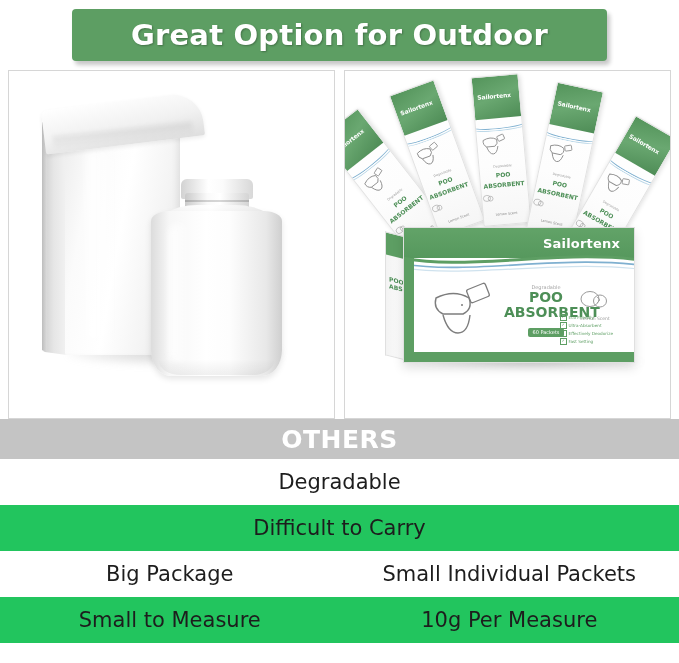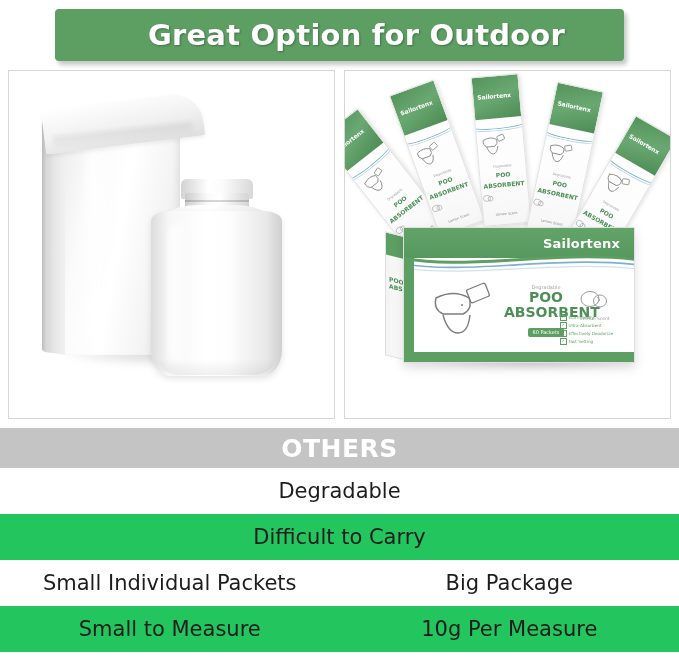--- a/index.html
+++ b/index.html
@@ -24,21 +24,20 @@
   }
   .banner {
     width: 535px;
     height: 52px;
     background: #5d9e63;
     border-radius: 4px;
     display: flex;
     align-items: center;
     justify-content: center;
     box-shadow: 3px 4px 4px rgba(0,0,0,0.22);
-    padding-left: 34px;
   }
   .banner-text {
     color: #ffffff;
     font-size: 29px;
     font-weight: bold;
     letter-spacing: 0.2px;
     text-shadow: 1px 1px 2px rgba(0,0,0,0.28);
     font-family: "DejaVu Sans", sans-serif;
     white-space: nowrap;
   }
@@ -463,21 +462,20 @@
     left: 30px;
     bottom: -8px;
     width: 230px;
     height: 14px;
     background: radial-gradient(ellipse at 50% 50%, rgba(120,120,120,0.30), rgba(255,255,255,0) 72%);
     filter: blur(3px);
   }
 
   
   .compare {
-    margin-top: 9px;
   }
   .cmp-head {
     display: flex;
     height: 40px;
   }
   .cmp-head-cell {
     flex: 1;
     display: flex;
     align-items: center;
     justify-content: center;
@@ -718,22 +716,22 @@
 
   <div class="cmp-row odd">
     <div class="cmp-cell">Degradable</div>
   </div>
 
   <div class="cmp-row even">
     <div class="cmp-cell">Difficult to Carry</div>
   </div>
 
   <div class="cmp-row odd">
+    <div class="cmp-cell">Big Package</div>
     <div class="cmp-cell">Small Individual Packets</div>
-    <div class="cmp-cell">Big Package</div>
   </div>
 
   <div class="cmp-row even">
     <div class="cmp-cell">Small to Measure</div>
     <div class="cmp-cell">10g Per Measure</div>
   </div>
 
 </div>
 
 </body></html>

